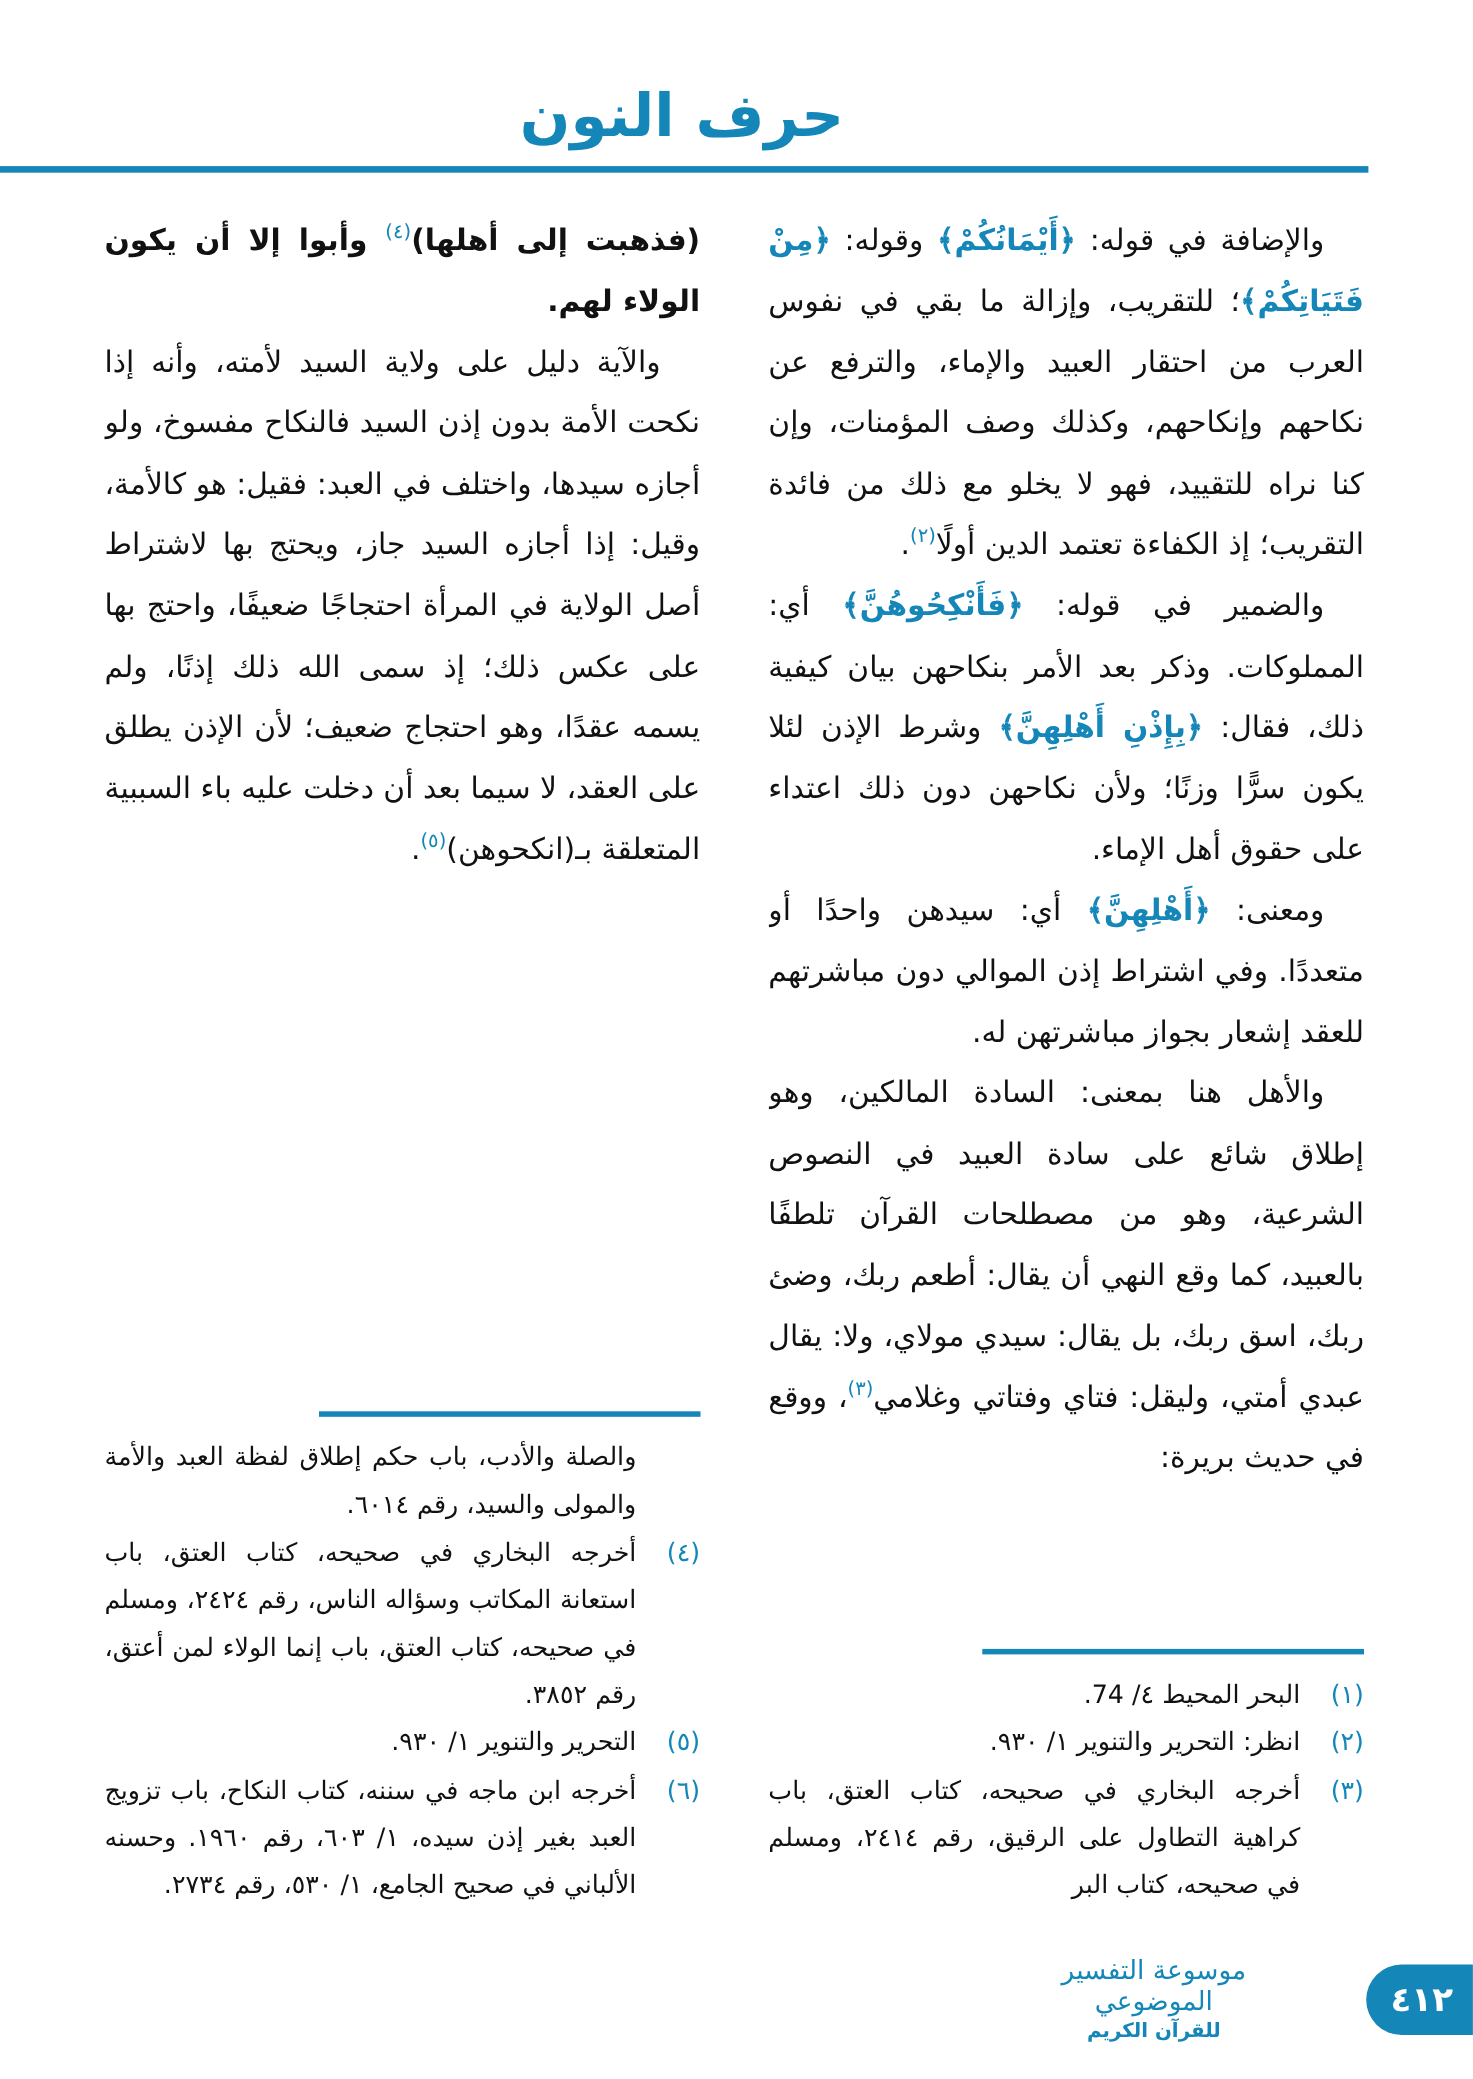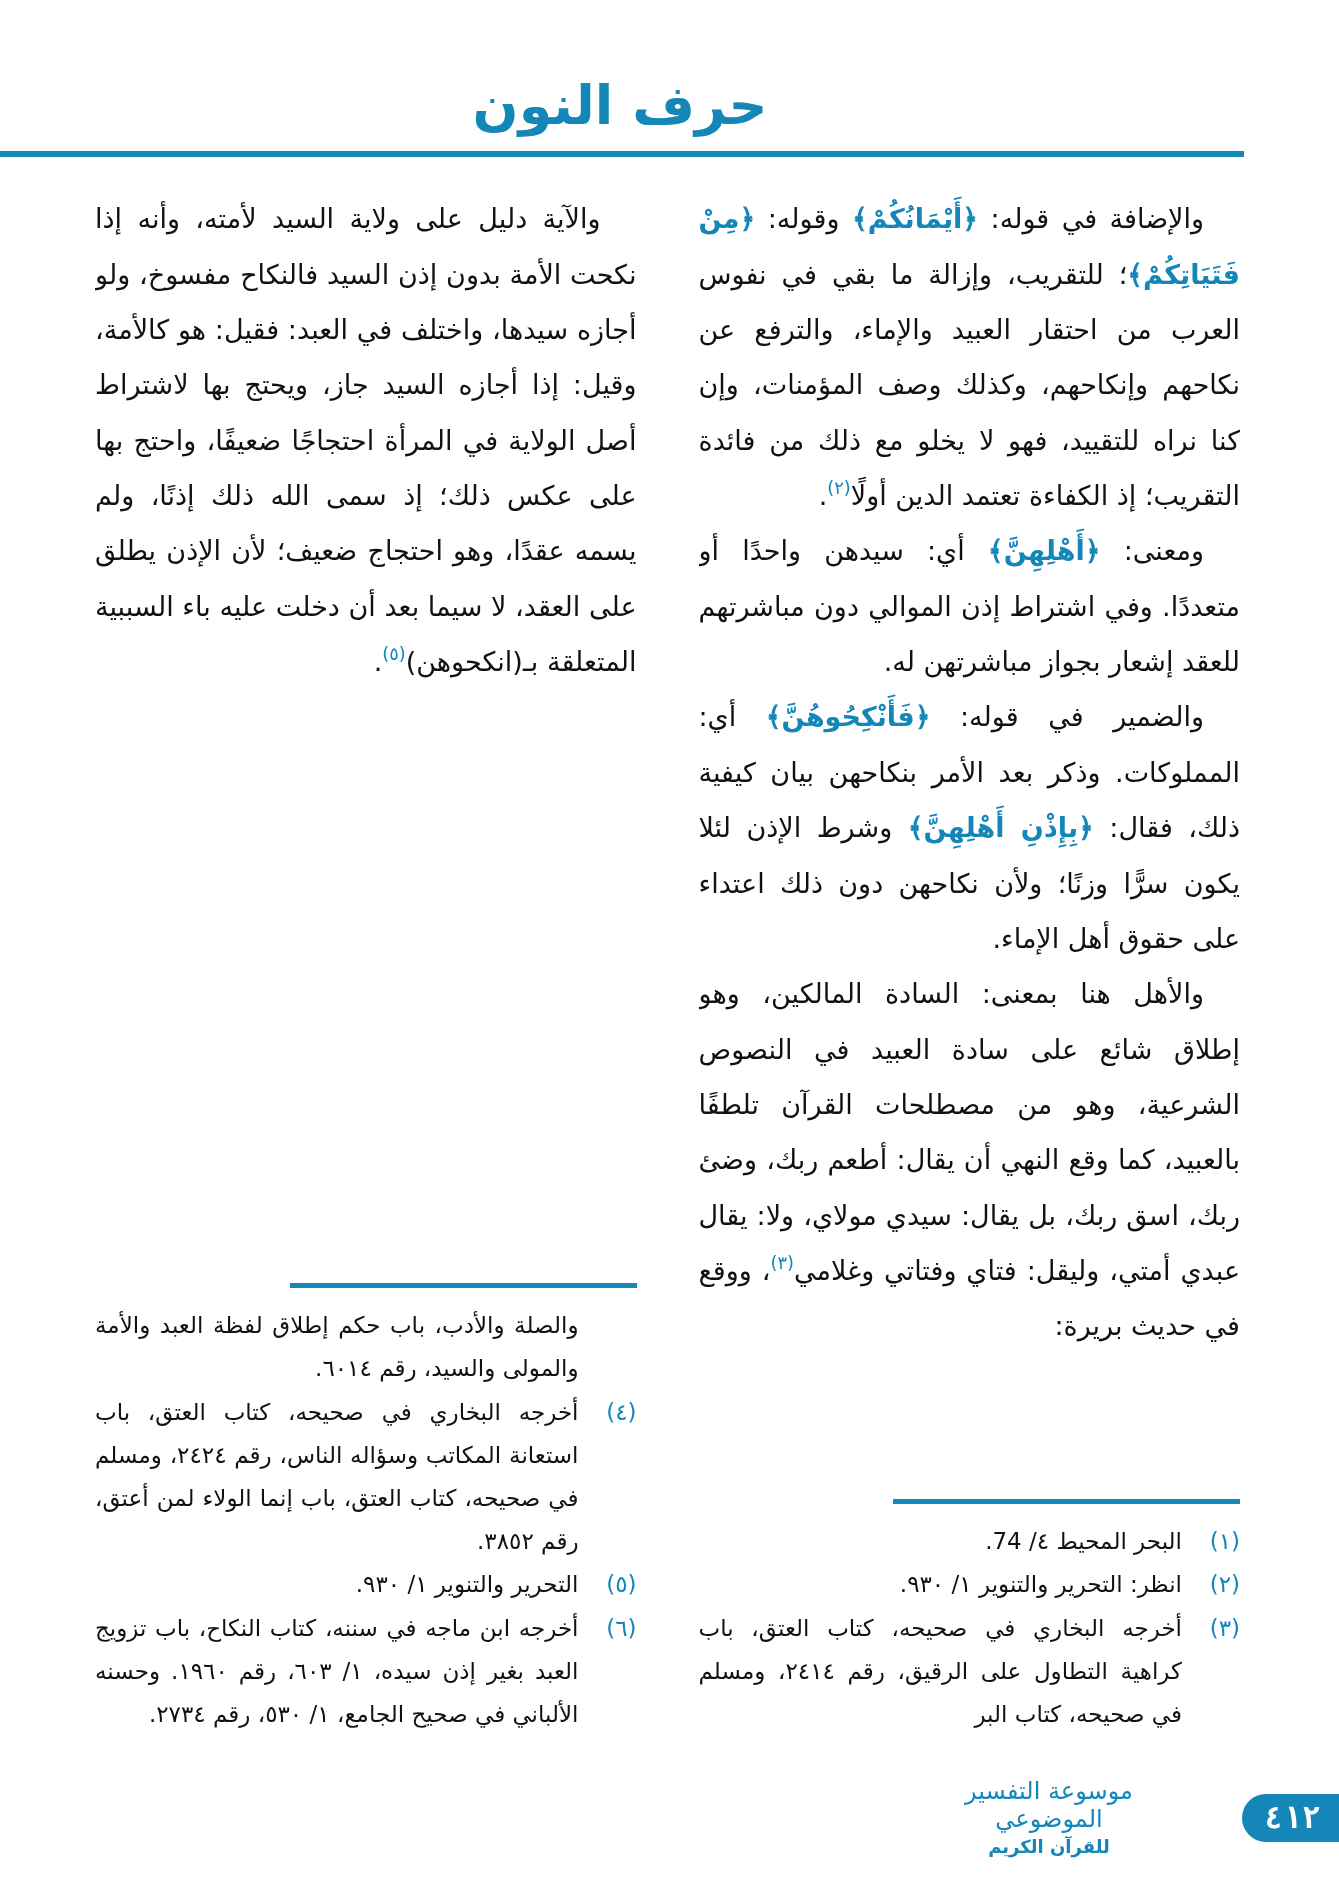--- a/index.html
+++ b/index.html
@@ -97,24 +97,23 @@
   .page-footer {
     position:absolute;
     left:0; right:0; bottom:24px;
     height:96px;
     display:flex;
     align-items:center;
     justify-content:flex-start; 
   }
   .page-number-box {
     order:0;
-    width:97px; height:48px;
+    width:97px; height:64px;
     background:#1486b8;
     border-radius:0 32px 32px 0; 
-    font-family:Liberation Mono, monospace;
   }
   .page-number-box {
     border-radius:32px 0 0 32px;
     display:flex; align-items:center; justify-content:center;
   }
   .page-number {
     color:#ffffff;
     font-size:31px;
     font-weight:bold;
     letter-spacing:6px;
@@ -138,36 +137,37 @@
   <header class="page-header">
     <div class="chapter-title">حرف النون</div>
   </header>
   <div class="header-rule"></div>
 
   <main class="columns">
 
     <section class="col">
       <div class="col-body">
           <p class="para"><span class="seg-text">والإضافة في قوله: </span><span class="seg-quran">﴿أَيْمَانُكُمْ﴾</span><span class="seg-text"> وقوله: </span><span class="seg-quran">﴿مِنْ فَتَيَاتِكُمْ﴾</span><span class="seg-text">؛ للتقريب، وإزالة ما بقي في نفوس العرب من احتقار العبيد والإماء، والترفع عن نكاحهم وإنكاحهم، وكذلك وصف المؤمنات، وإن كنا نراه للتقييد، فهو لا يخلو مع ذلك من فائدة التقريب؛ إذ الكفاءة تعتمد الدين أولًا</span><span class="seg-ref">(٢)</span><span class="seg-text">.</span></p>
+          <p class="para"><span class="seg-text">والضمير في قوله: </span><span class="seg-quran">﴿فَأَنْكِحُوهُنَّ﴾</span><span class="seg-text"> أي: المملوكات. وذكر بعد الأمر بنكاحهن بيان كيفية ذلك، فقال: </span><span class="seg-quran">﴿بِإِذْنِ أَهْلِهِنَّ﴾</span><span class="seg-text"> وشرط الإذن لئلا يكون سرًّا وزنًا؛ ولأن نكاحهن دون ذلك اعتداء على حقوق أهل الإماء.</span></p>
           <p class="para"><span class="seg-text">ومعنى: </span><span class="seg-quran">﴿أَهْلِهِنَّ﴾</span><span class="seg-text"> أي: سيدهن واحدًا أو متعددًا. وفي اشتراط إذن الموالي دون مباشرتهم للعقد إشعار بجواز مباشرتهن له.</span></p>
-          <p class="para"><span class="seg-text">والضمير في قوله: </span><span class="seg-quran">﴿فَأَنْكِحُوهُنَّ﴾</span><span class="seg-text"> أي: المملوكات. وذكر بعد الأمر بنكاحهن بيان كيفية ذلك، فقال: </span><span class="seg-quran">﴿بِإِذْنِ أَهْلِهِنَّ﴾</span><span class="seg-text"> وشرط الإذن لئلا يكون سرًّا وزنًا؛ ولأن نكاحهن دون ذلك اعتداء على حقوق أهل الإماء.</span></p>
           <p class="para"><span class="seg-text">والأهل هنا بمعنى: السادة المالكين، وهو إطلاق شائع على سادة العبيد في النصوص الشرعية، وهو من مصطلحات القرآن تلطفًا بالعبيد، كما وقع النهي أن يقال: أطعم ربك، وضئ ربك، اسق ربك، بل يقال: سيدي مولاي، ولا: يقال عبدي أمتي، وليقل: فتاي وفتاتي وغلامي</span><span class="seg-ref">(٣)</span><span class="seg-text">، ووقع في حديث بريرة:</span></p>
         </div>
       <div class="fn-block">
         <div class="fn-sep"></div>
         <ol class="fn-list">
             <li class="footnote"><span class="fn-marker">(١)</span><span class="fn-text">البحر المحيط ٤/ 74.</span></li>
             <li class="footnote"><span class="fn-marker">(٢)</span><span class="fn-text">انظر: التحرير والتنوير ١/ ٩٣٠.</span></li>
             <li class="footnote"><span class="fn-marker">(٣)</span><span class="fn-text">أخرجه البخاري في صحيحه، كتاب العتق، باب كراهية التطاول على الرقيق، رقم ٢٤١٤، ومسلم في صحيحه، كتاب البر</span></li>
           </ol>
       </div>
     </section>
 
     <section class="col">
       <div class="col-body">
+          <p class="para no-indent"><span class="seg-bold">(فذهبت إلى أهلها)</span><span class="seg-ref">(٤)</span><span class="seg-bold"> وأبوا إلا أن يكون الولاء لهم.</span></p>
           <p class="para"><span class="seg-text">والآية دليل على ولاية السيد لأمته، وأنه إذا نكحت الأمة بدون إذن السيد فالنكاح مفسوخ، ولو أجازه سيدها، واختلف في العبد: فقيل: هو كالأمة، وقيل: إذا أجازه السيد جاز، ويحتج بها لاشتراط أصل الولاية في المرأة احتجاجًا ضعيفًا، واحتج بها على عكس ذلك؛ إذ سمى الله ذلك إذنًا، ولم يسمه عقدًا، وهو احتجاج ضعيف؛ لأن الإذن يطلق على العقد، لا سيما بعد أن دخلت عليه باء السببية المتعلقة بـ(انكحوهن)</span><span class="seg-ref">(٥)</span><span class="seg-text">.</span></p>
         </div>
       <div class="fn-block">
         <div class="fn-sep"></div>
         <ol class="fn-list">
             <li class="footnote no-marker"><span class="fn-text">والصلة والأدب، باب حكم إطلاق لفظة العبد والأمة والمولى والسيد، رقم ٦٠١٤.</span></li>
             <li class="footnote"><span class="fn-marker">(٤)</span><span class="fn-text">أخرجه البخاري في صحيحه، كتاب العتق، باب استعانة المكاتب وسؤاله الناس، رقم ٢٤٢٤، ومسلم في صحيحه، كتاب العتق، باب إنما الولاء لمن أعتق، رقم ٣٨٥٢.</span></li>
             <li class="footnote"><span class="fn-marker">(٥)</span><span class="fn-text">التحرير والتنوير ١/ ٩٣٠.</span></li>
             <li class="footnote"><span class="fn-marker">(٦)</span><span class="fn-text">أخرجه ابن ماجه في سننه، كتاب النكاح، باب تزويج العبد بغير إذن سيده، ١/ ٦٠٣، رقم ١٩٦٠. وحسنه الألباني في صحيح الجامع، ١/ ٥٣٠، رقم ٢٧٣٤.</span></li>
           </ol>

